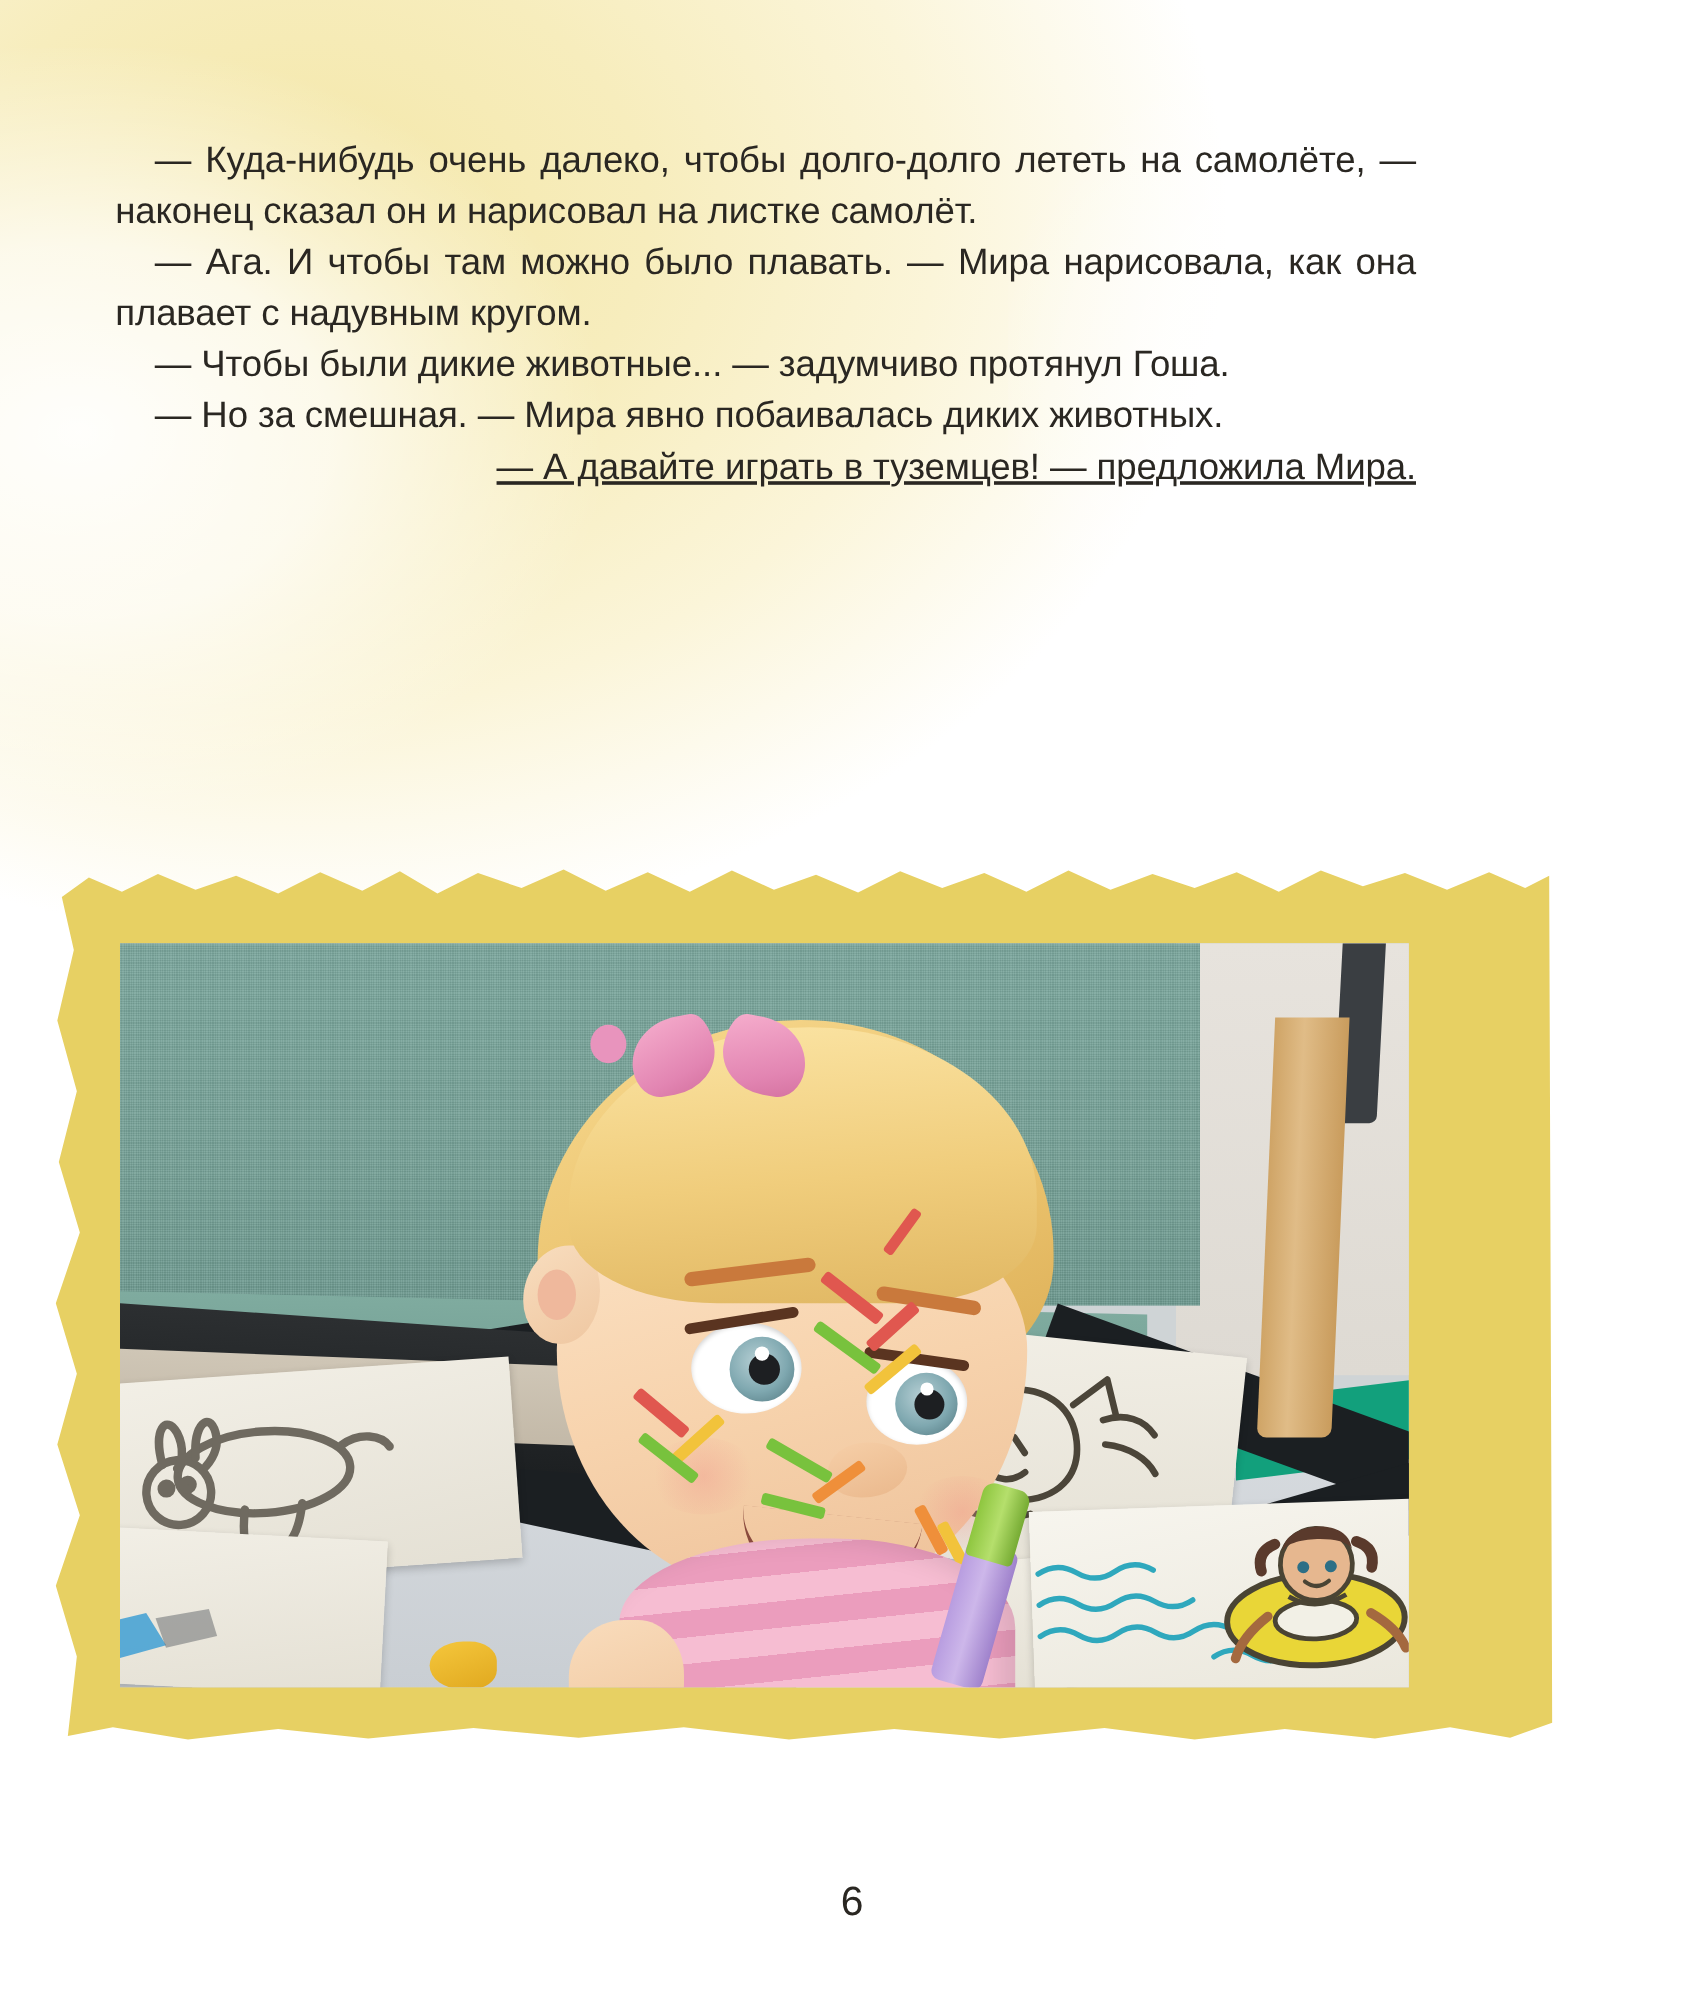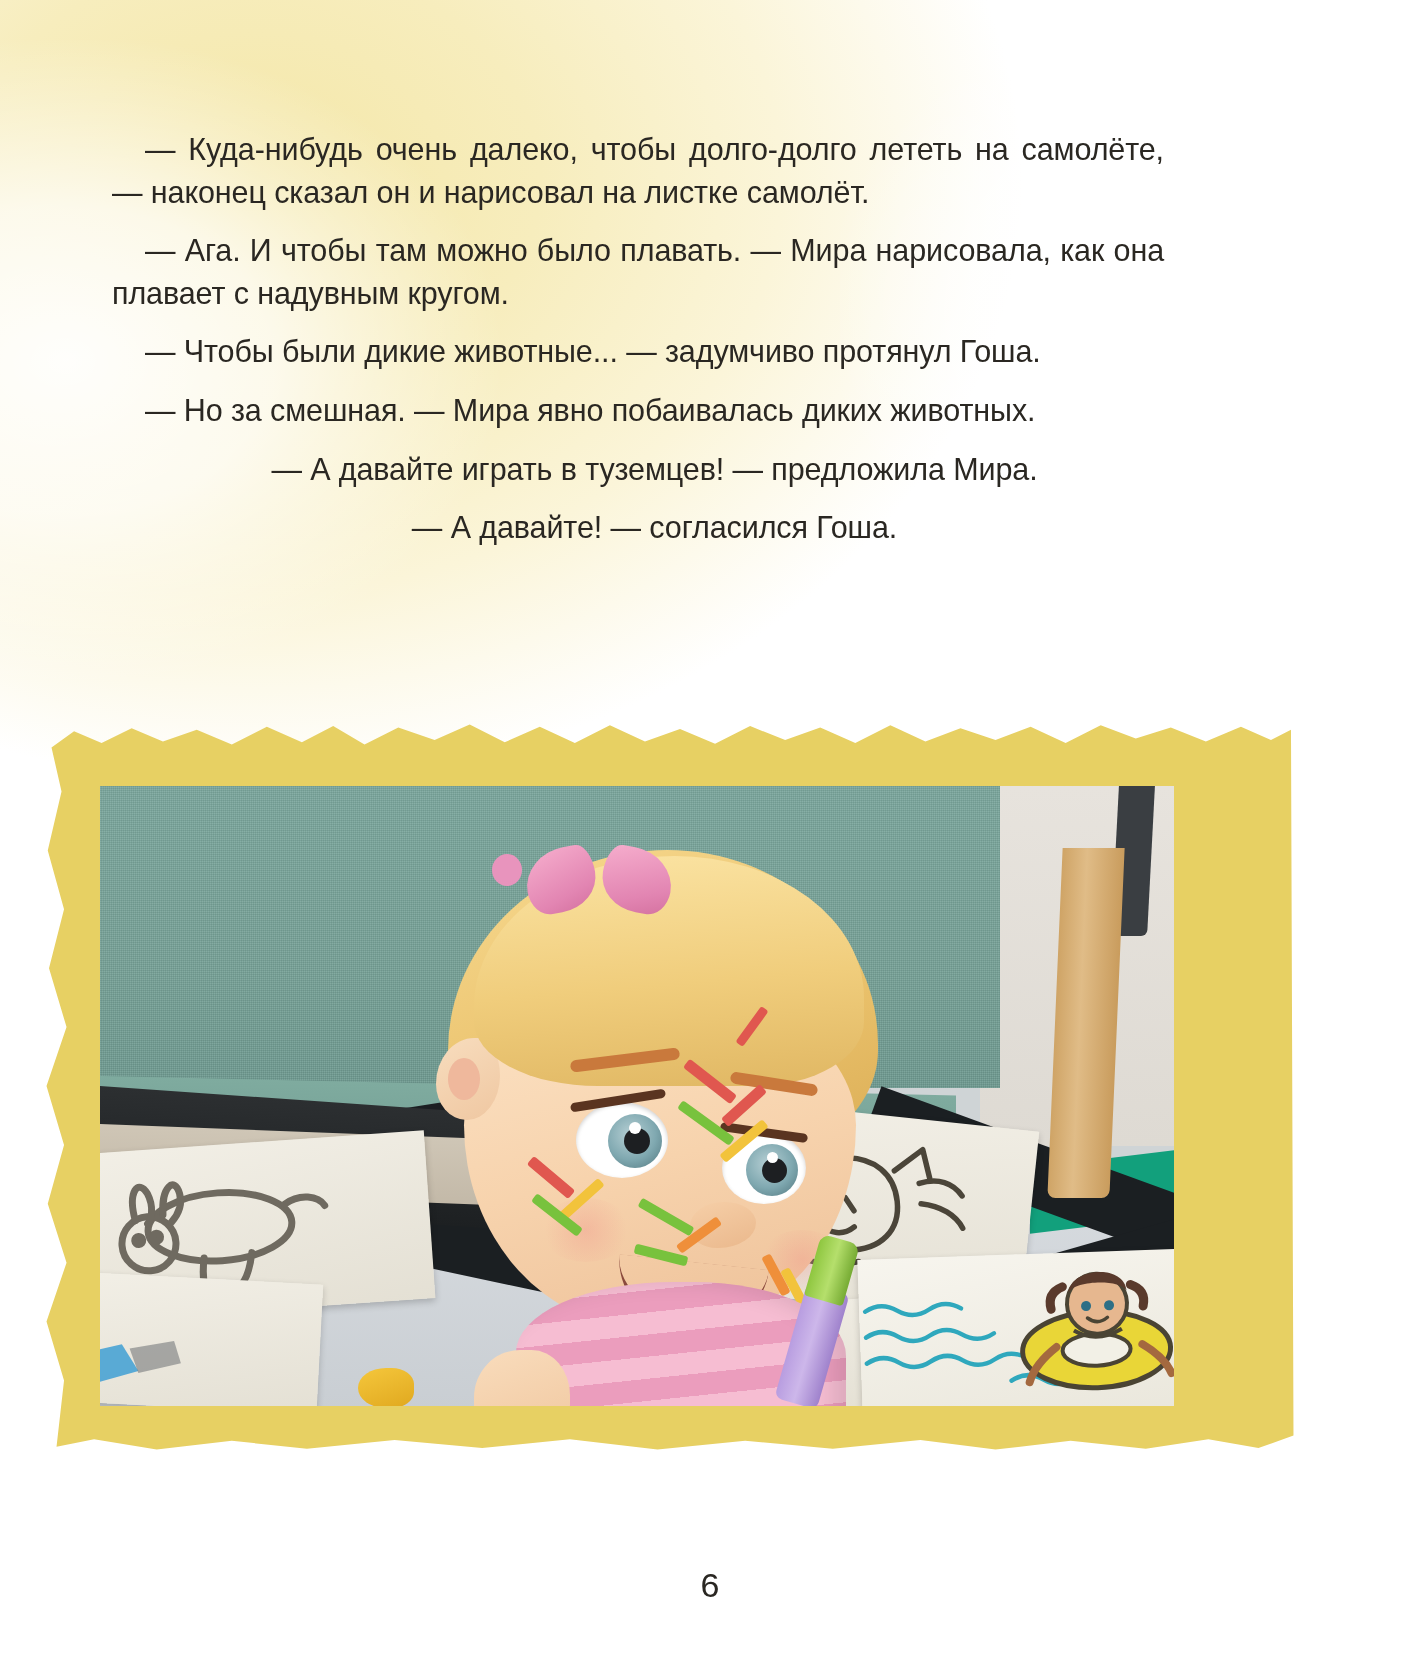--- a/index.html
+++ b/index.html
@@ -66,26 +66,26 @@
     left: 96px;
     top: 112px;
     width: 1084px;
     font-family: "Liberation Sans", sans-serif;
     font-size: 30.5px;
     line-height: 42.6px;
     color: #2a2722;
     letter-spacing: -0.1px;
   }
   #text-block p {
-    margin: 16px;
+    margin: 0;
     text-align: justify;
     text-justify: inter-word;
   }
   #text-block p.ind { text-indent: 33px; }
-  #text-block p.last { text-align: center; }
+  #text-block p.last { text-align: right; text-decoration: underline; }
 
   
   #photo-frame {
     position: absolute;
     left: 44px;
     top: 718px;
     width: 1252px;
     height: 736px;
   }
   .frame-paint {
@@ -361,21 +361,20 @@
   <div id="glow-a"></div>
   <div id="glow-b"></div>
   <div id="glow-c"></div>
 
   <div id="text-block">
     <p class="ind">— Куда-нибудь очень далеко, чтобы долго-долго лететь на самолёте, — наконец сказал он и нарисовал на листке самолёт.</p>
     <p class="ind">— Ага. И чтобы там можно было плавать. — Мира нарисовала, как она плавает с надувным кругом.</p>
     <p class="ind">— Чтобы были дикие животные... — задумчиво протянул Гоша.</p>
     <p class="ind">— Но за смешная. — Мира явно побаивалась диких животных.</p>
     <p class="ind last">— А давайте играть в туземцев! — предложила Мира.</p>
-    <p class="ind last">— А давайте! — согласился Гоша.</p>
   </div>
 
   <div id="photo-frame">
     <div class="frame-paint" id="frame-main"></div>
 
     <div id="photo">
 
       <div class="wall"></div>
       <div class="sofa-dark-leg"></div>
       <div class="sofa-back"></div>

